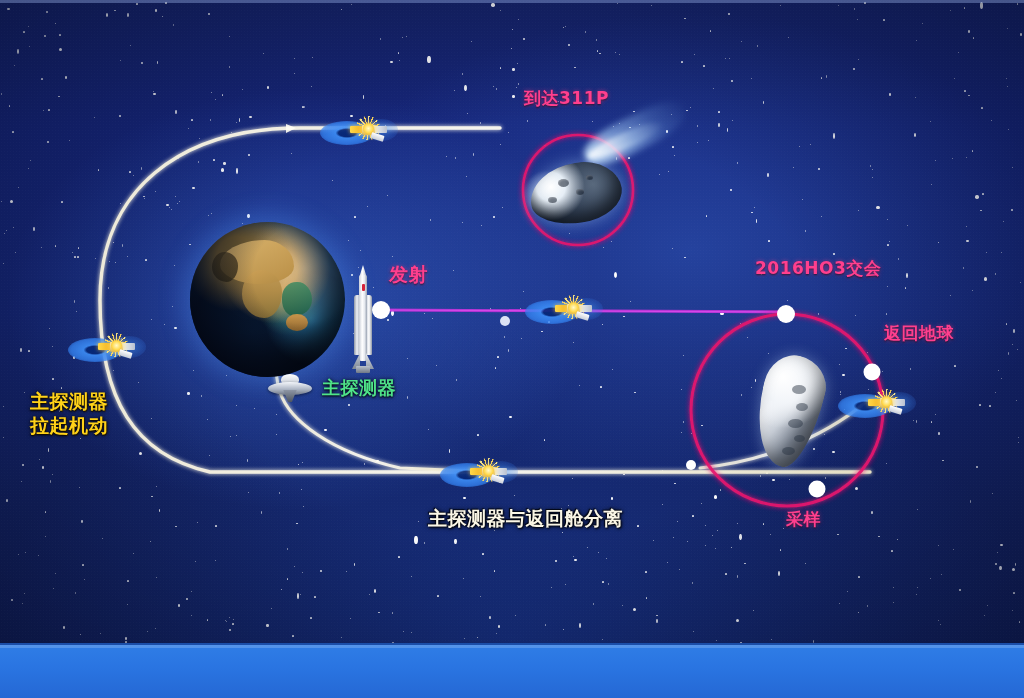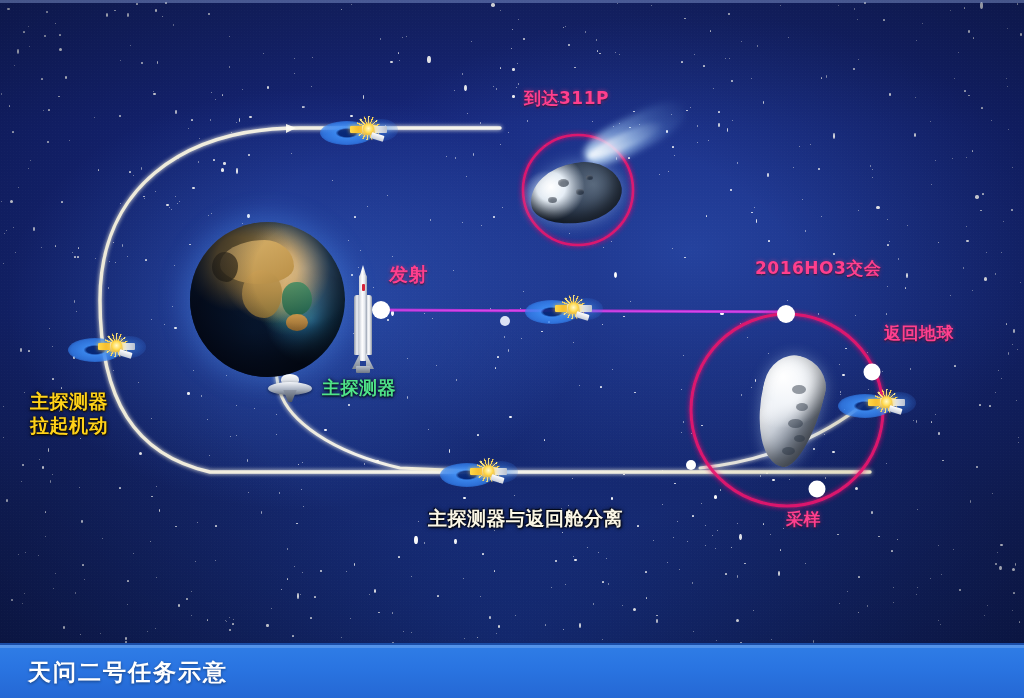--- a/index.html
+++ b/index.html
@@ -1070,16 +1070,15 @@
 
   <div class="lbl lbl-green" style="left:322px;top:377px;font-size:18px;">主探测器</div>
 
   <div class="lbl lbl-gold" style="left:30px;top:390px;font-size:19px;white-space:pre;">主探测器
 拉起机动</div>
 
   <div class="lbl lbl-white" style="left:428px;top:507px;font-size:19px;">主探测器与返回舱分离</div>
 
   <div class="banner">
     <div class="edge"></div>
-    <div class="banner-title">天问二号任务示意</div>
   </div>
 
 </div>
 
 </body></html>

